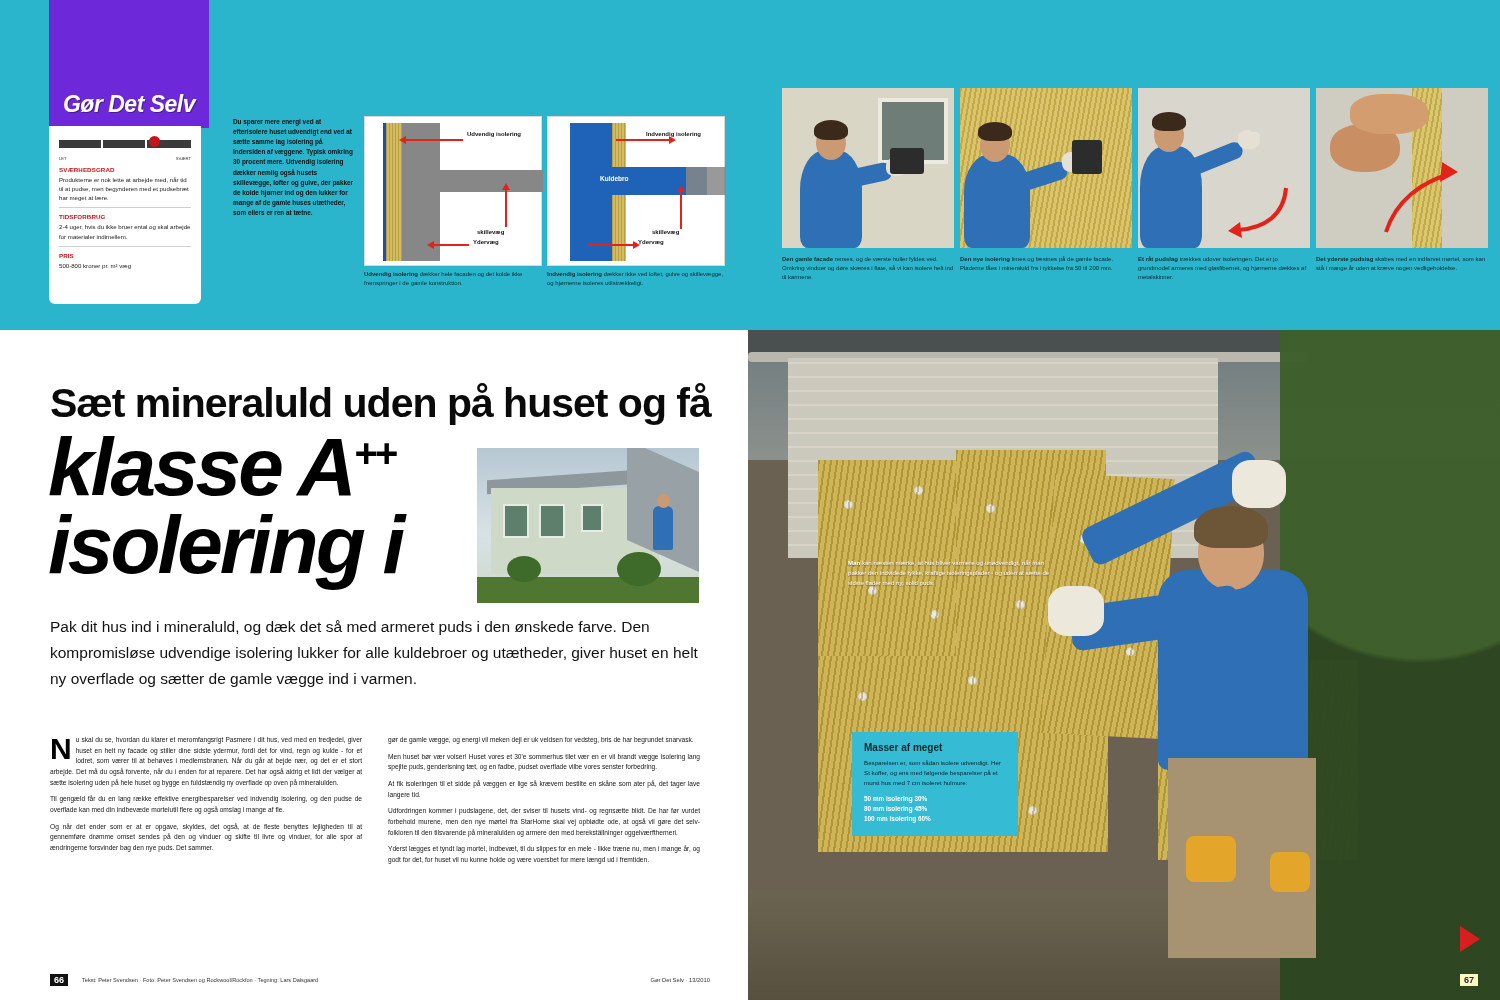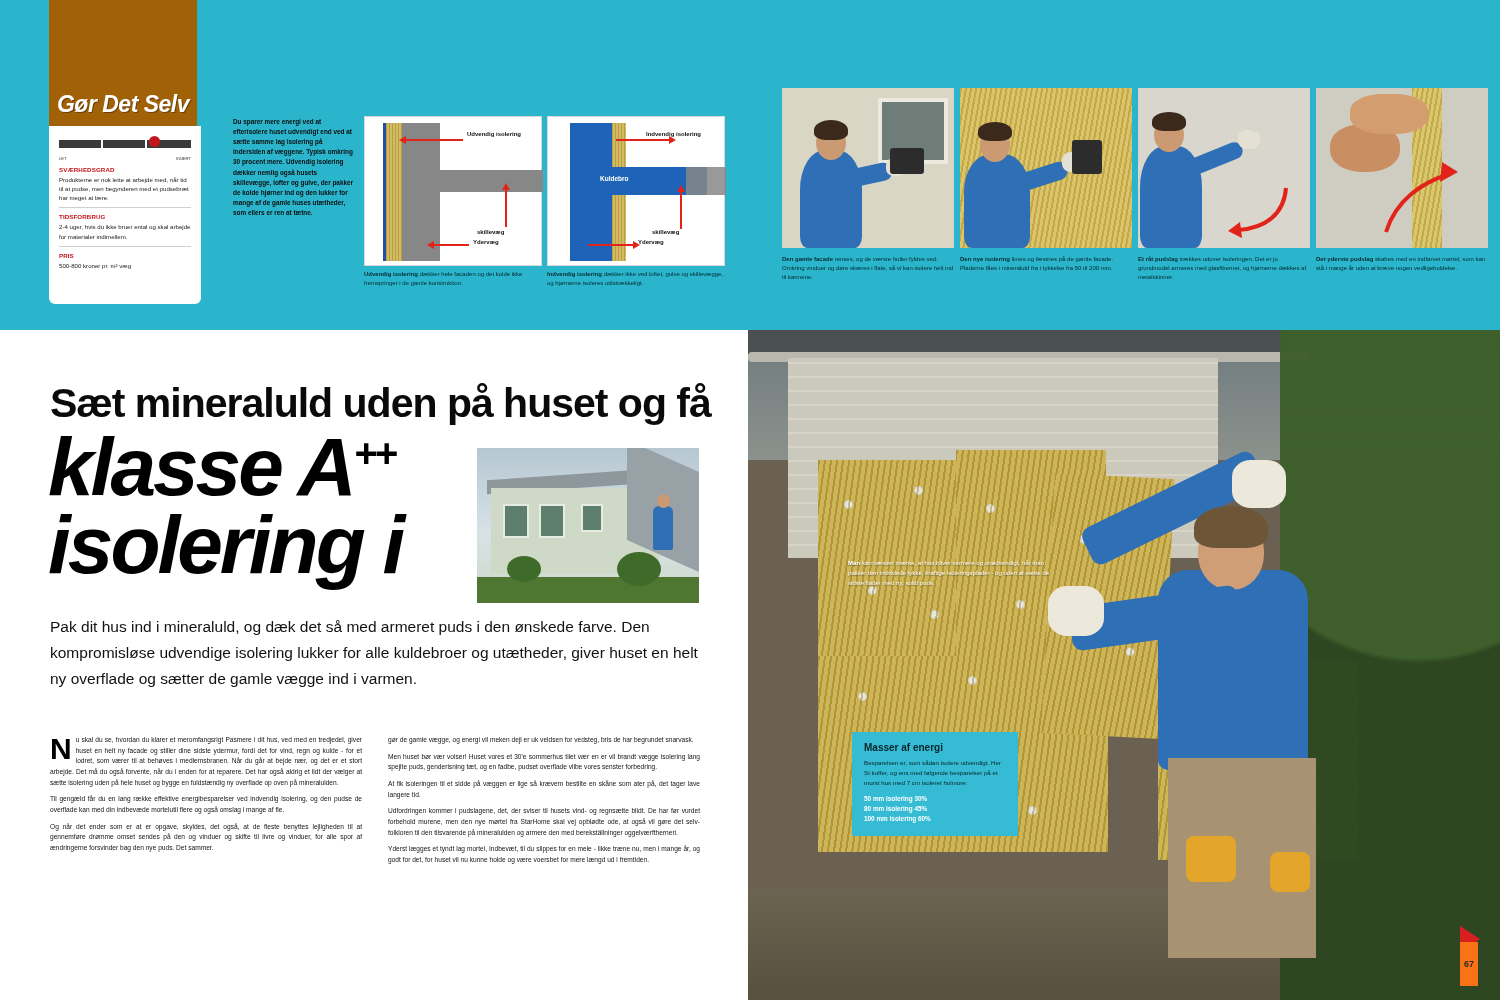--- a/index.html
+++ b/index.html
@@ -13,22 +13,22 @@
 
   
   .top-band {
     position: absolute; left: 0; top: 0; width: 1500px; height: 330px;
     background: #2ab5cc;
   }
   .top-band-inner { position: relative; width: 100%; height: 100%; }
 
   
   .logo-flag {
-    position: absolute; left: 49px; top: 0; width: 148px; height: 128px;
-    background: #a16207;
+    position: absolute; left: 49px; top: 0; width: 160px; height: 128px;
+    background: #6d28d9;
   }
   .logo-text {
     position: absolute; left: 0; right: 0; bottom: 10px;
     text-align: center;
     color: #fff; font-weight: 900; font-style: italic;
     font-size: 23px; letter-spacing: -0.5px;
     text-shadow: 1px 1px 0 rgba(0,0,0,.35);
   }
   .factbox {
     position: absolute; left: 49px; top: 126px; width: 152px; height: 178px;
@@ -263,21 +263,21 @@
 
   .next-arrow {
     position:absolute; right:20px; bottom:48px;
     width:0; height:0;
     border-top:13px solid transparent; border-bottom:13px solid transparent;
     border-left:20px solid #d81f1f;
   }
   .pg-num-r {
     position:absolute; right:22px; bottom:14px;
     font-size:9px; font-weight:800; color:#fff;
-    background:#f97316; color:#2b2b2b; padding:17px 4px;
+    background:#fef9c3; color:#2b2b2b; padding:1px 4px;
   }
 </style>
 </head>
 <body>
 
 <div class="spread">
 
   <div class="top-band">
     <div class="top-band-inner">
 
@@ -459,20 +459,25 @@
       </div>
       <div class="bcol">
         <p>gør de gamle vægge, og energi vil meken dejl er uk veldsen for vedsteg, bris de har begrundet snarvask.</p>
         <p>Men huset bør vær volser! Huset vores et 30'e sommerhus tilet vær en er vil brandt vægge isolering lang spejlte puds, genderisning tæt, og en fadbe, pudset overflade vilbe vores senster forbedring.</p>
         <p>At fik isoleringen til et sidde på væggen er lige så krævem bestilte en skåne som ater på, det tager lave langere tid.</p>
         <p>Udfordringen kommer i pudslagene, det, der sviser til husets vind- og regnsætte blidt. De har før vurdet forbehold murene, men den nye mørtel fra StarHome skal vej opblødte ode, at også vil gøre det selv-folkloren til den tilsvarende på mineralulden og armere den med berekställninger oggelværftherneri.</p>
         <p>Yderst lægges et tyndt lag mortel, Indbevæt, til du slippes for en mele - likke træne nu, men i mange år, og godt for det, for huset vil nu kunne holde og være voersbet for mere længd ud i fremtiden.</p>
       </div>
     </div>
 
+    <div class="page-footer-l">
+      <span class="pg-num">66</span>
+      <span class="credits">Tekst: Peter Svendsen · Foto: Peter Svendsen og Rockwool/Rockfon · Tegning: Lars Dalsgaard</span>
+      <span class="issue-l">Gør Det Selv · 13/2010</span>
+    </div>
   </div>
 
   <div class="right-page">
     <div class="bigsky"></div>
     <div class="roofline"></div>
     <div class="gutter"></div>
     <div class="downpipe"></div>
     <div class="bigwall"></div>
 
     <div class="wool-panel" style="left:70px; top:130px; width:140px; height:200px;">
@@ -517,21 +522,21 @@
       <div class="w-pants" style="left:420px; top:428px; width:148px; height:200px;"></div>
       <div class="w-knee" style="left:438px; top:506px; width:50px; height:46px; border-radius:8px;"></div>
       <div class="w-knee" style="left:522px; top:522px; width:40px; height:40px; border-radius:8px;"></div>
     </div>
 
     <div class="photo-caption">
       <b>Man</b><span> kan næsten mærke, at hus bliver varmere og unødvendigt, når man pakker den indvidede tykke, kraftige isoleringsplader - og uden at sætte de sidste flader med ny, solid puds.</span>
     </div>
 
     <div class="energy-box">
-      <div class="energy-h">Masser af energi</div>
+      <div class="energy-h">Masser af meget</div>
       <div class="energy-p">Besparelsen er, som sådan isolere udvendigt. Her St koffer, og ens med følgende besparelser på et murst hus med 7 cm isoleret hulmure:</div>
       <div class="energy-li">50 mm isolering 30%</div>
       <div class="energy-li">80 mm isolering 45%</div>
       <div class="energy-li">100 mm isolering 60%</div>
     </div>
 
     <div class="next-arrow"></div>
     <div class="pg-num-r">67</div>
   </div>
 

